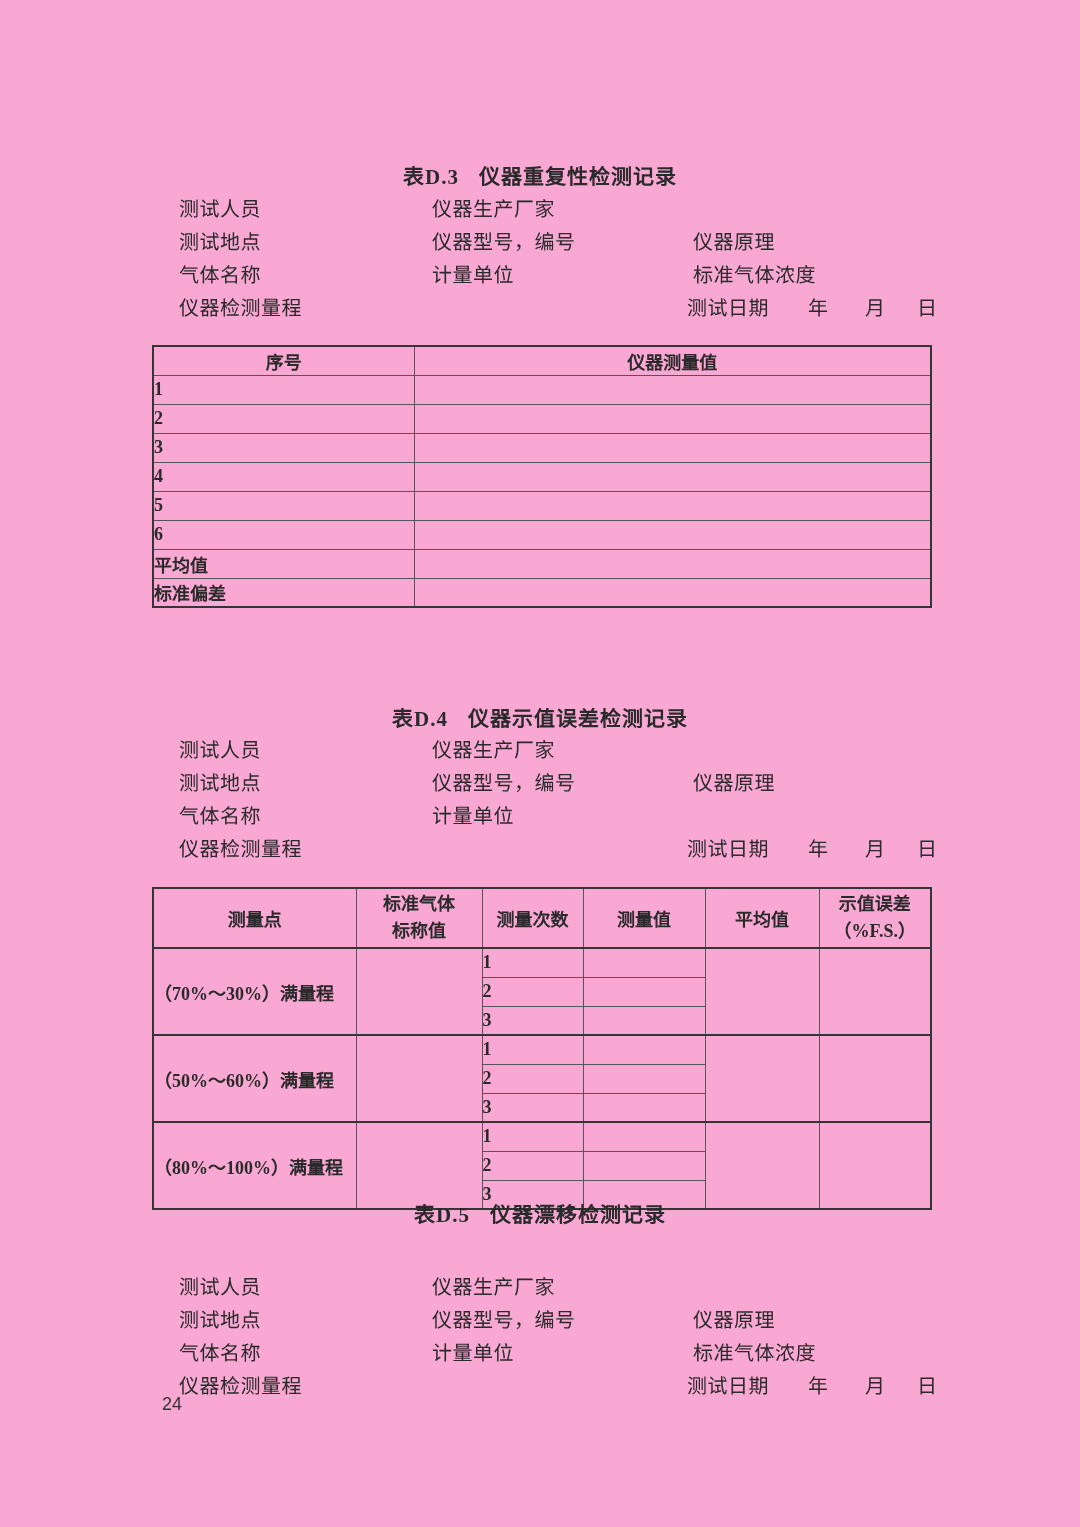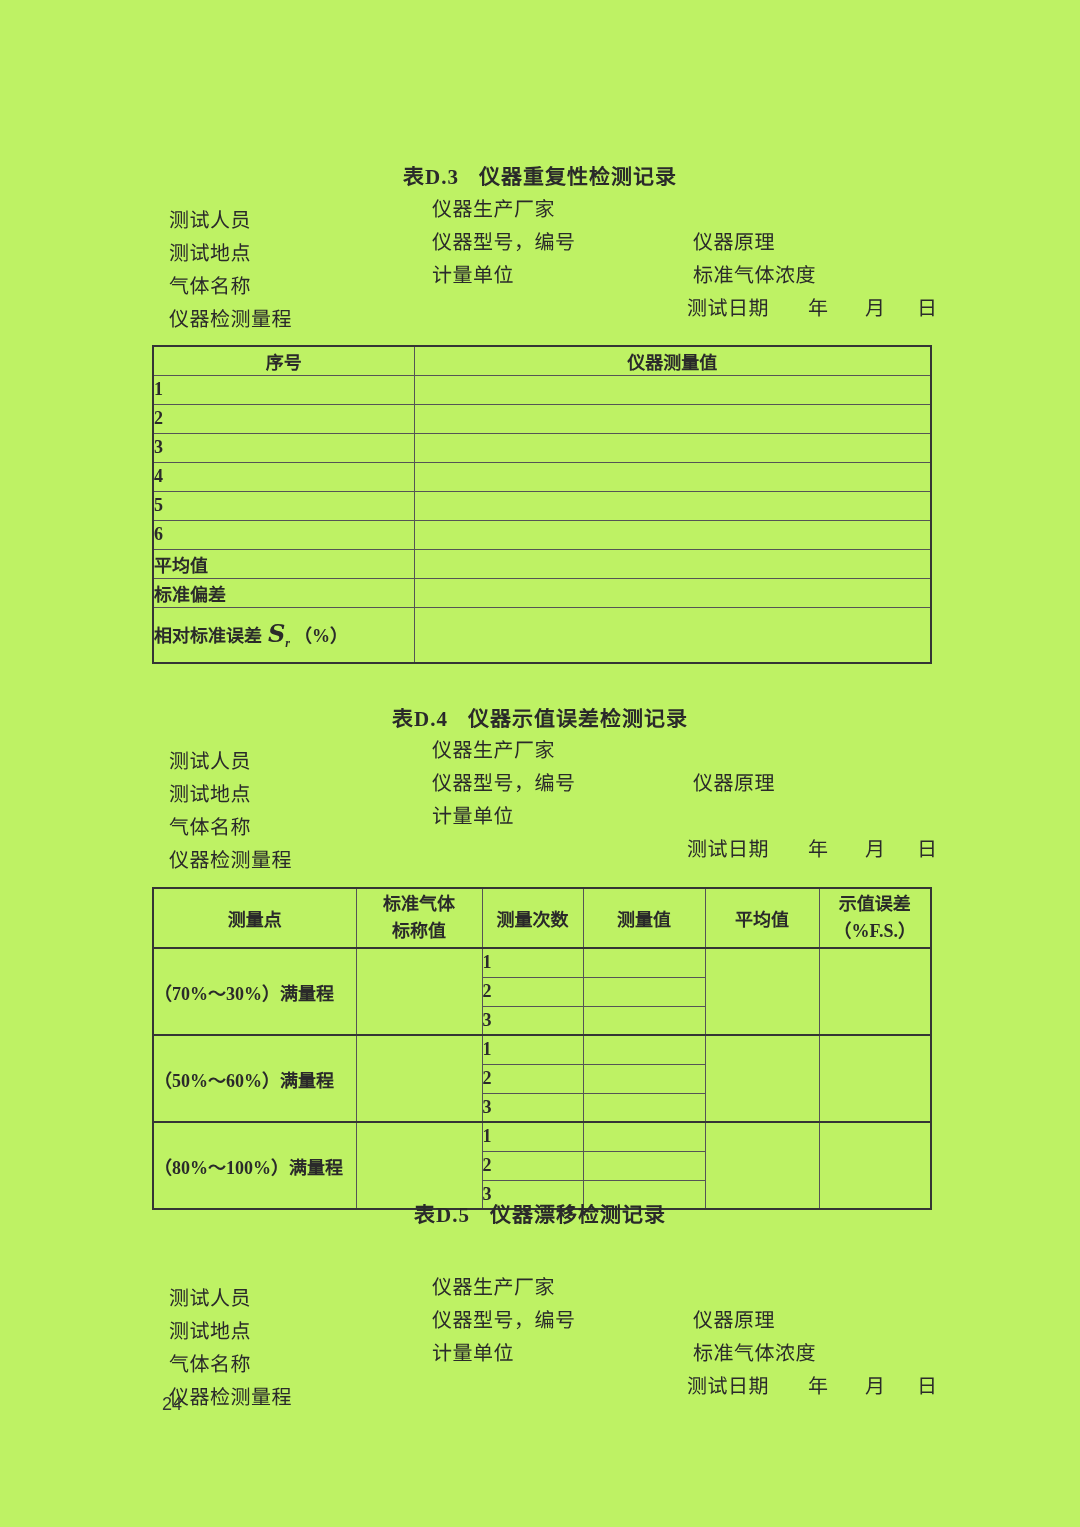--- a/index.html
+++ b/index.html
@@ -5,37 +5,37 @@
   :root{
     --ink:#2a2a2a;
     --line:#555555;
     --line-dark:#353535;
   }
   *{box-sizing:border-box;}
   html,body{margin:0;padding:0;background:#ffffff;}
   .sheet{
     position:relative;
     width:1080px;height:1527px;
-    background:#bef264;
+    background:#f9a8d4;
     color:var(--ink);
     font-family:"Liberation Serif","DejaVu Serif",serif;
     overflow:hidden;
   }
   
   .sec-title{
     position:absolute;left:0;width:1080px;
     text-align:center;font-weight:700;font-size:21px;
     letter-spacing:1px;white-space:nowrap;
   }
   .sec-title .tno{margin-right:20px;}
   
   .fields{position:absolute;left:163px;width:790px;}
   .frow{position:relative;height:33px;}
   .f{position:absolute;top:0;font-size:20px;white-space:nowrap;letter-spacing:0.5px;}
-  .c1{left:6px;margin-top:11px;}
+  .c1{left:16px;}
   .c2{left:269px;}
   .c3{left:530px;font-family:Liberation Serif, serif;}
   .cdate{left:524px;}
   .cyear{left:645px;}
   .cmonth{left:702px;}
   .cday{left:754px;}
   
   table{border-collapse:collapse;table-layout:fixed;}
   .dtable{position:absolute;left:152px;width:778px;border:2px solid var(--line-dark);}
   .dtable td,.dtable th{
@@ -138,26 +138,20 @@
           <td></td>
         </tr>
     <tr>
           <td>平均值</td>
           <td></td>
         </tr>
     <tr>
           <td>标准偏差</td>
           <td></td>
         </tr>
-    <tr class="tall">
-      <td>
-        <span>相对标准误差</span><span class="formula-s">S</span><span class="formula-sub">r</span><span class="formula-suffix">（%）</span>
-      </td>
-      <td></td>
-    </tr>
   </tbody>
     </table>
 
   <div class="sec-title" id="d4-title">
     <span class="tno">表D.4</span><span>仪器示值误差检测记录</span>
   </div>
 
   <div class="fields" id="d4-fields">
     <div class="frow">
       <span class="f c1">测试人员</span>

